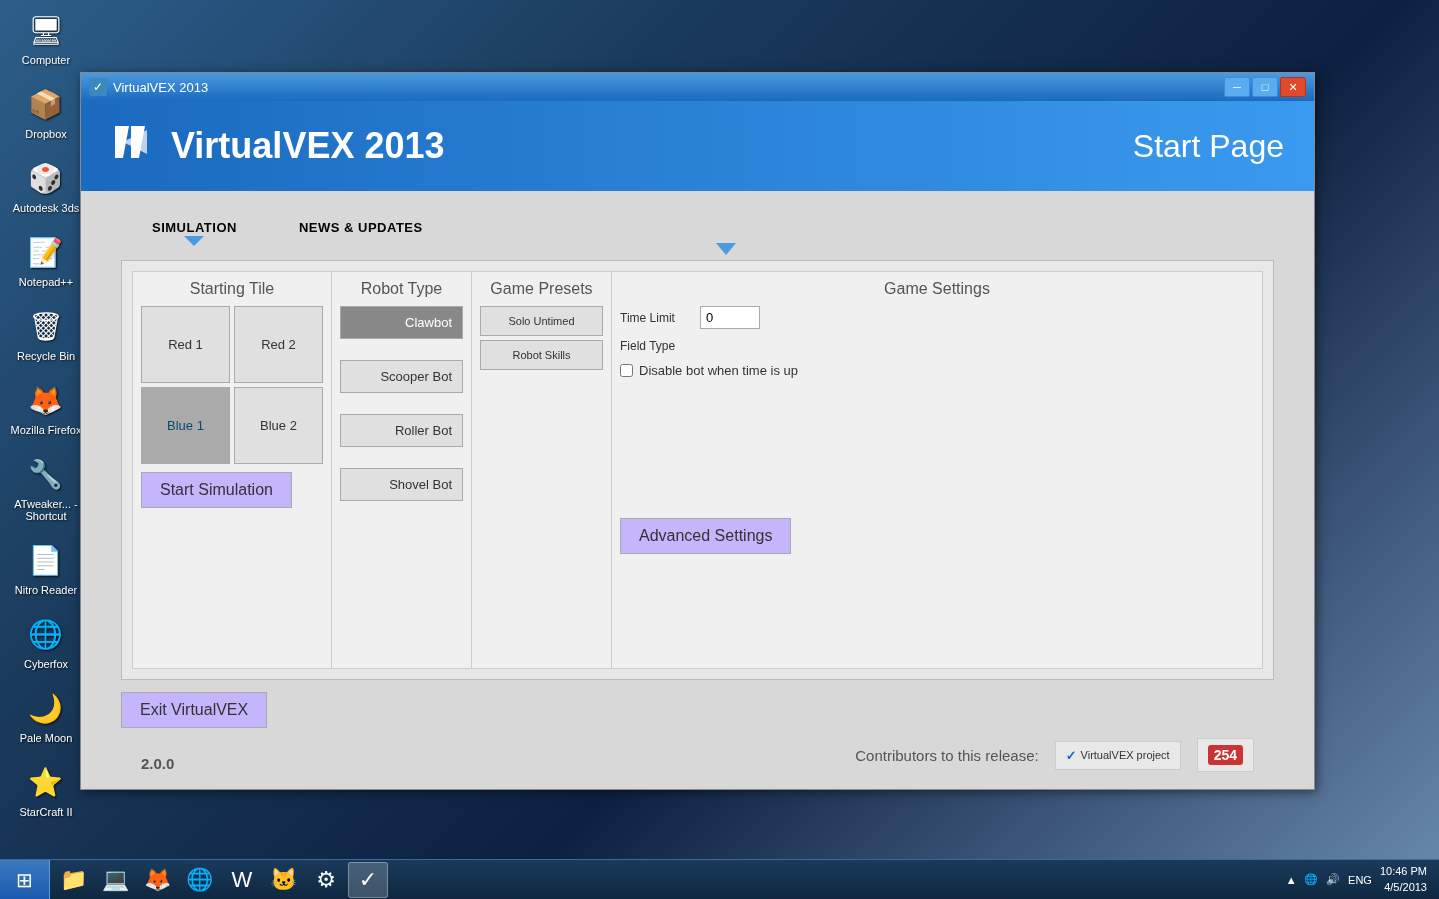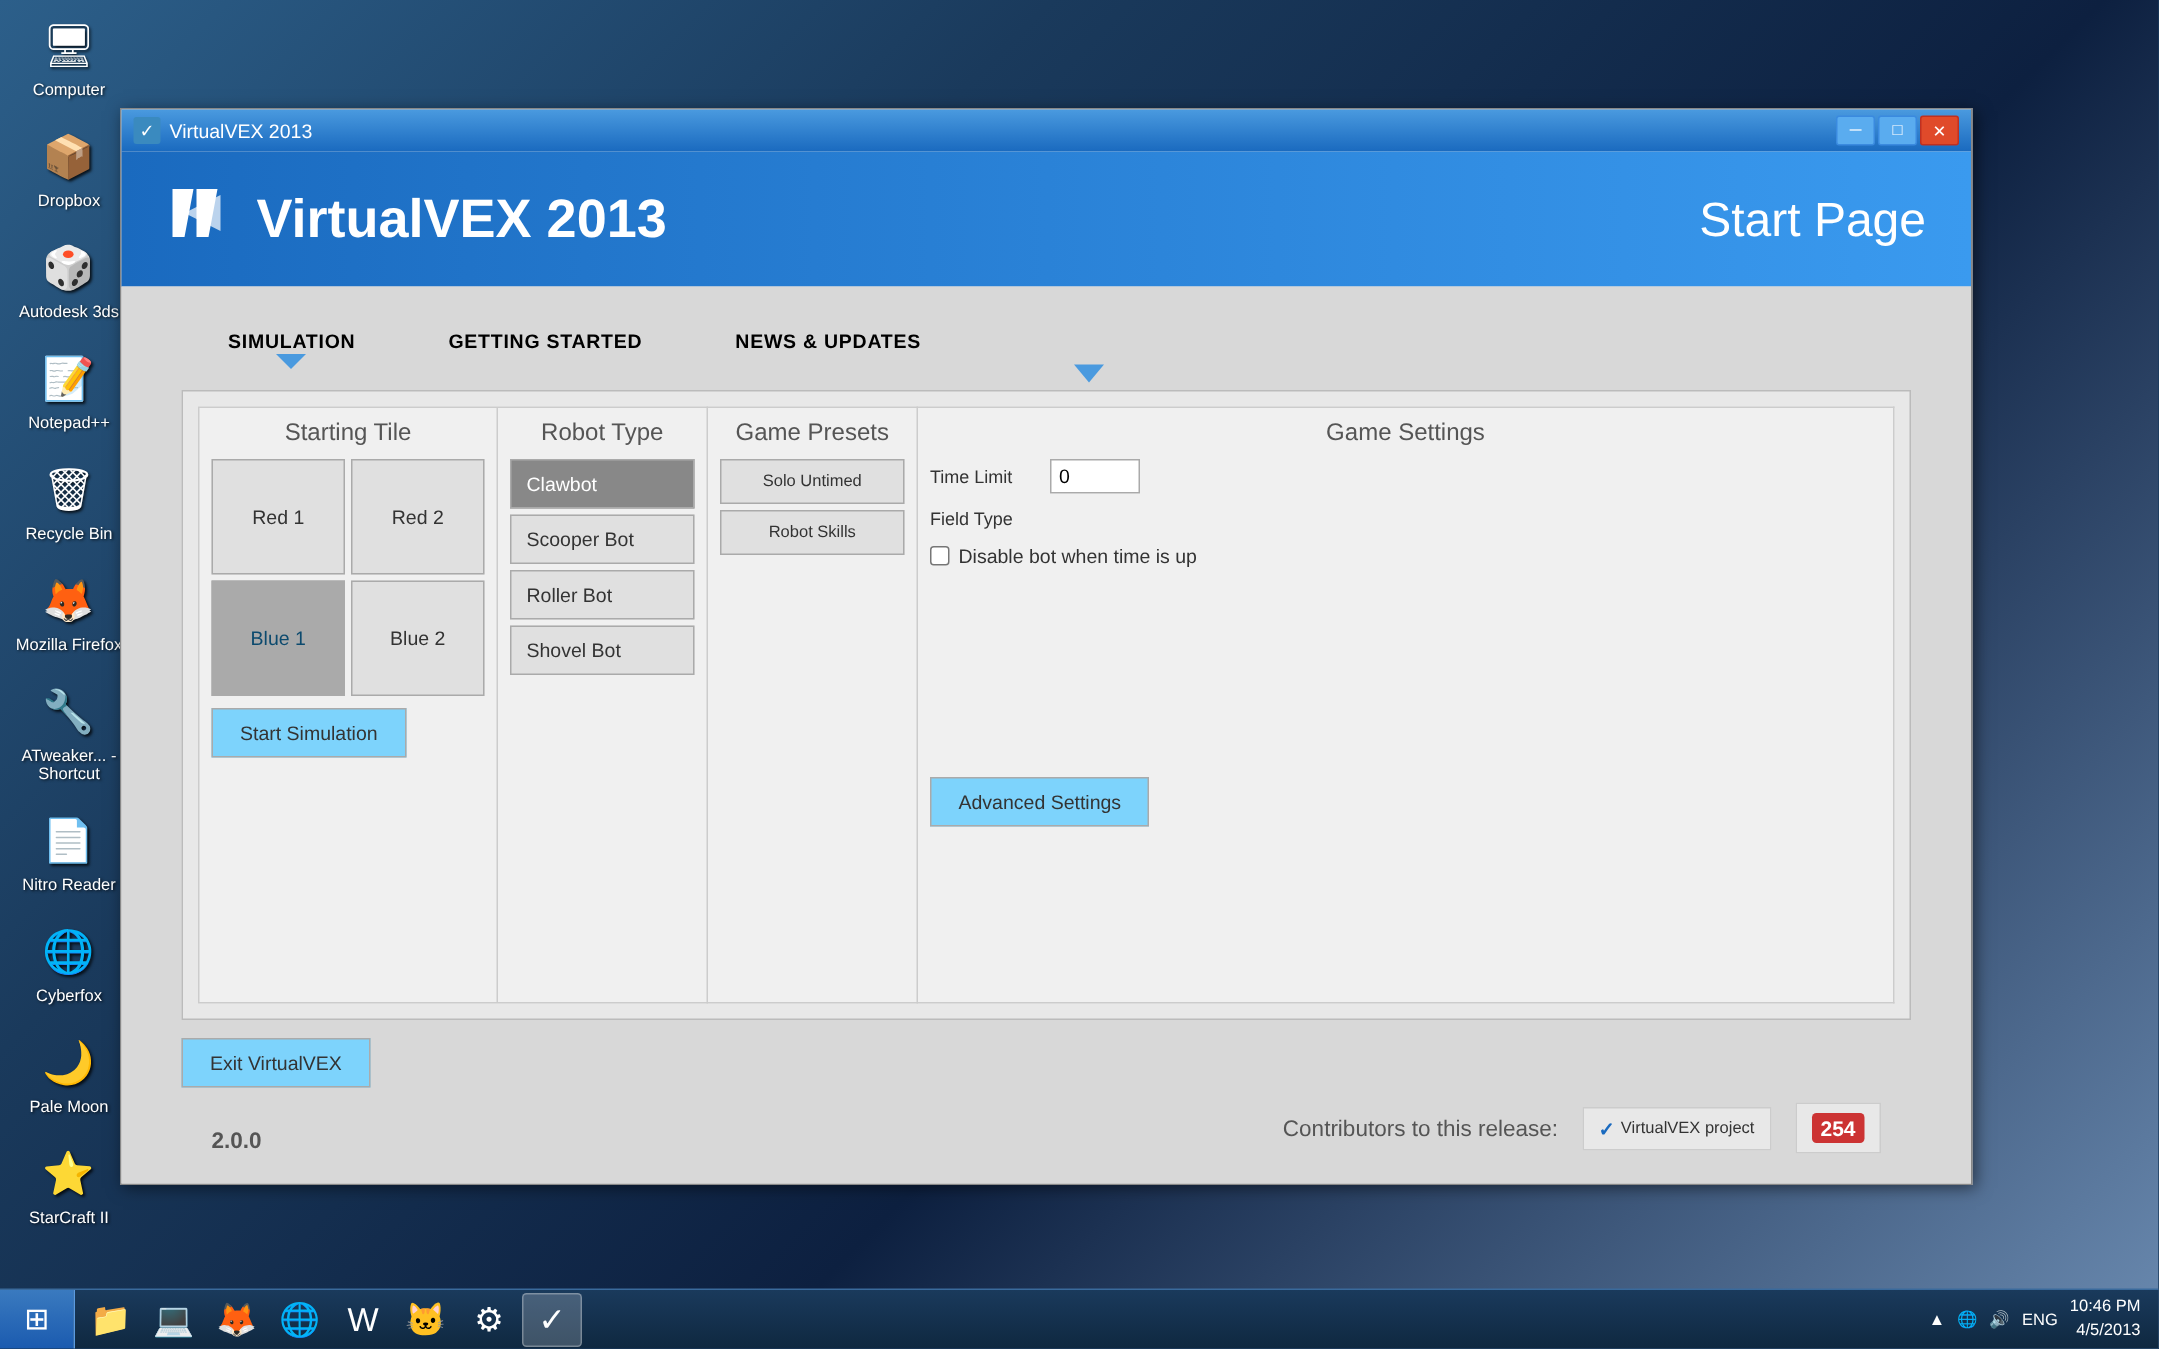--- a/index.html
+++ b/index.html
@@ -303,22 +303,22 @@
     
     .robot-type-panel {
       width: 140px;
       min-width: 140px;
       border-left: none;
     }
     .robot-btn {
       display: block;
       width: 100%;
       padding: 8px 10px;
-      margin-bottom: 4px;
-      text-align: left;
+      margin-bottom: 21px;
+      text-align: right;
       border: 1px solid #aaa;
       background: #e0e0e0;
       cursor: pointer;
       font-size: 13px;
       color: #333;
     }
     .robot-btn.selected {
       background: #888;
       color: #fff;
     }
@@ -387,23 +387,23 @@
 
     
     .bottom-buttons {
       margin-top: 12px;
       display: flex;
       gap: 10px;
     }
     .action-btn {
       padding: 8px 18px;
       border: 1px solid #aaa;
-      background: #7dd3fc;
-      cursor: pointer;
-      font-size: 13px;
+      background: #c4b5fd;
+      cursor: pointer;
+      font-size: 16px;
       color: #333;
     }
 
     
     .app-footer {
       padding: 10px 20px;
       display: flex;
       justify-content: space-between;
       align-items: flex-end;
     }
@@ -520,23 +520,20 @@
       </div>
     </div>
     <div class="page-title">Start Page</div>
   </div>
 
   <div class="app-content">
 
     <div class="tabs">
       <div class="tab active">
         <span>SIMULATION</span>
-      </div>
-      <div class="tab">
-        <span>GETTING STARTED</span>
       </div>
       <div class="tab">
         <span>NEWS &amp; UPDATES</span>
       </div>
     </div>
     <div style="display:flex; justify-content:flex-start; padding-left: 56px;">
       <div class="tab-indicator"></div>
     </div>
 
     <div class="main-panel">

